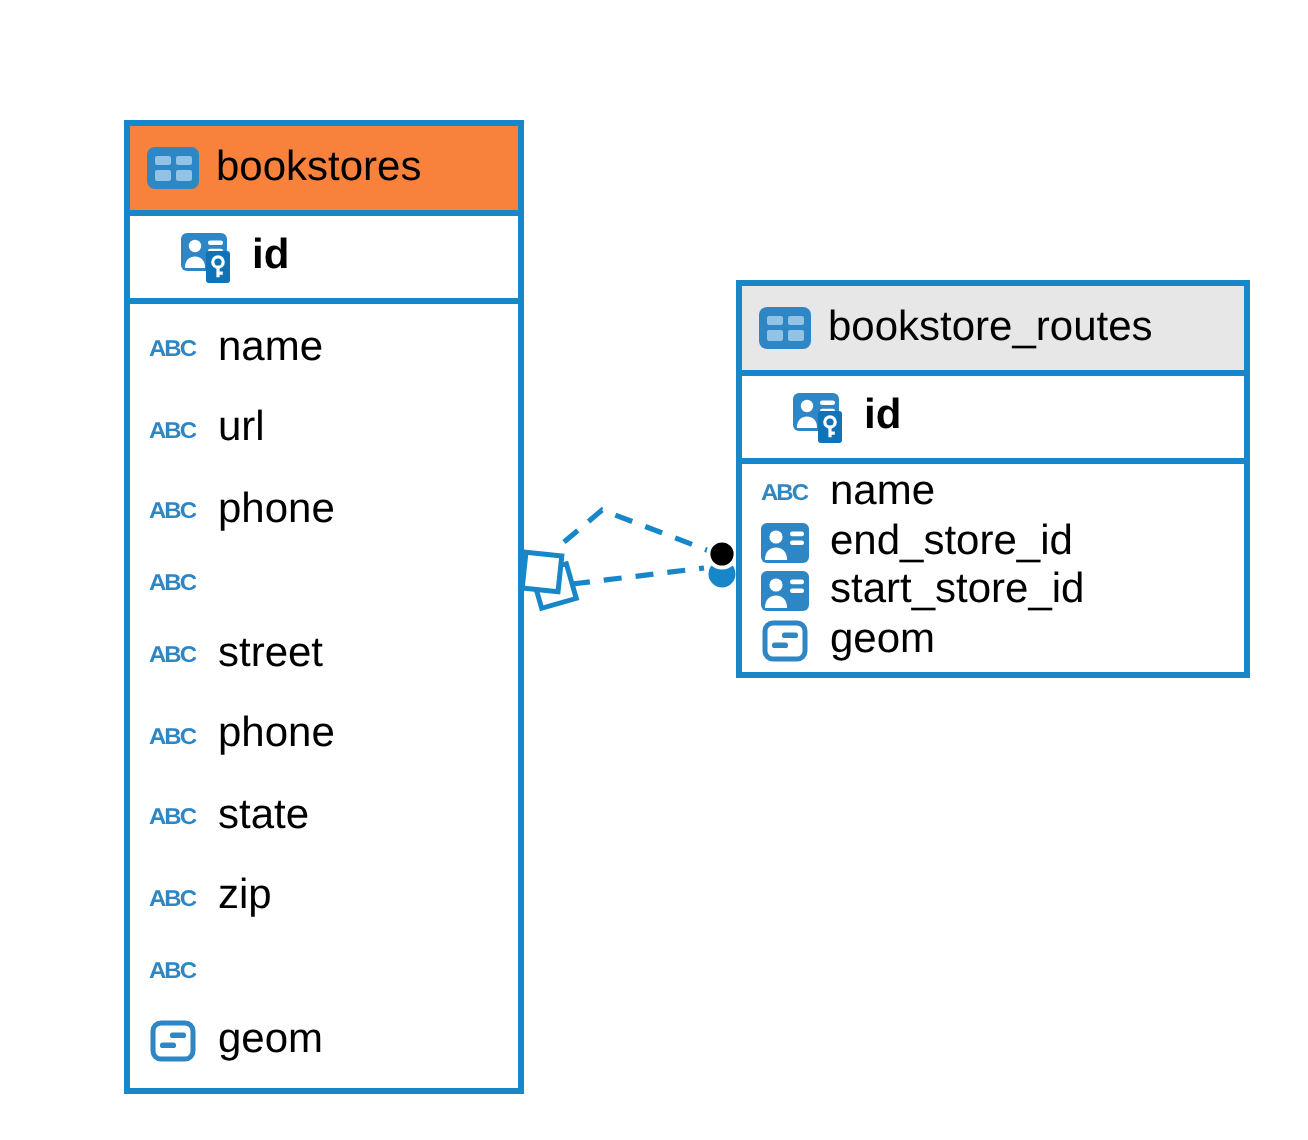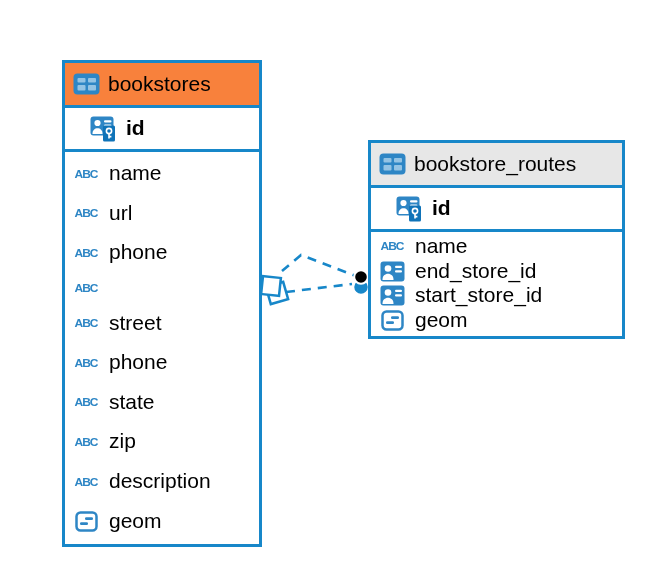--- a/index.html
+++ b/index.html
@@ -191,21 +191,20 @@
       <div class="erd-field-row">
         <span class="icon-box">
             <span class="abc-glyph">ABC</span>
           </span>
         <span class="flabel">zip</span>
       </div>
       <div class="erd-field-row">
         <span class="icon-box">
             <span class="abc-glyph">ABC</span>
           </span>
-        <span class="flabel">description</span>
       </div>
       <div class="erd-field-row">
         <span class="icon-box">
           <svg width="23" height="21" viewBox="0 0 23 21">
             <rect x="1.5" y="1.5" width="20" height="18" rx="4" fill="#ffffff" stroke="#2e86c5" stroke-width="2.5"></rect>
             <rect x="10" y="6.3" width="8" height="2.7" rx="1.3" fill="#2e86c5"></rect>
             <rect x="5" y="11.3" width="8" height="2.7" rx="1.3" fill="#2e86c5"></rect>
           </svg>
         </span>
         <span class="flabel">geom</span>

